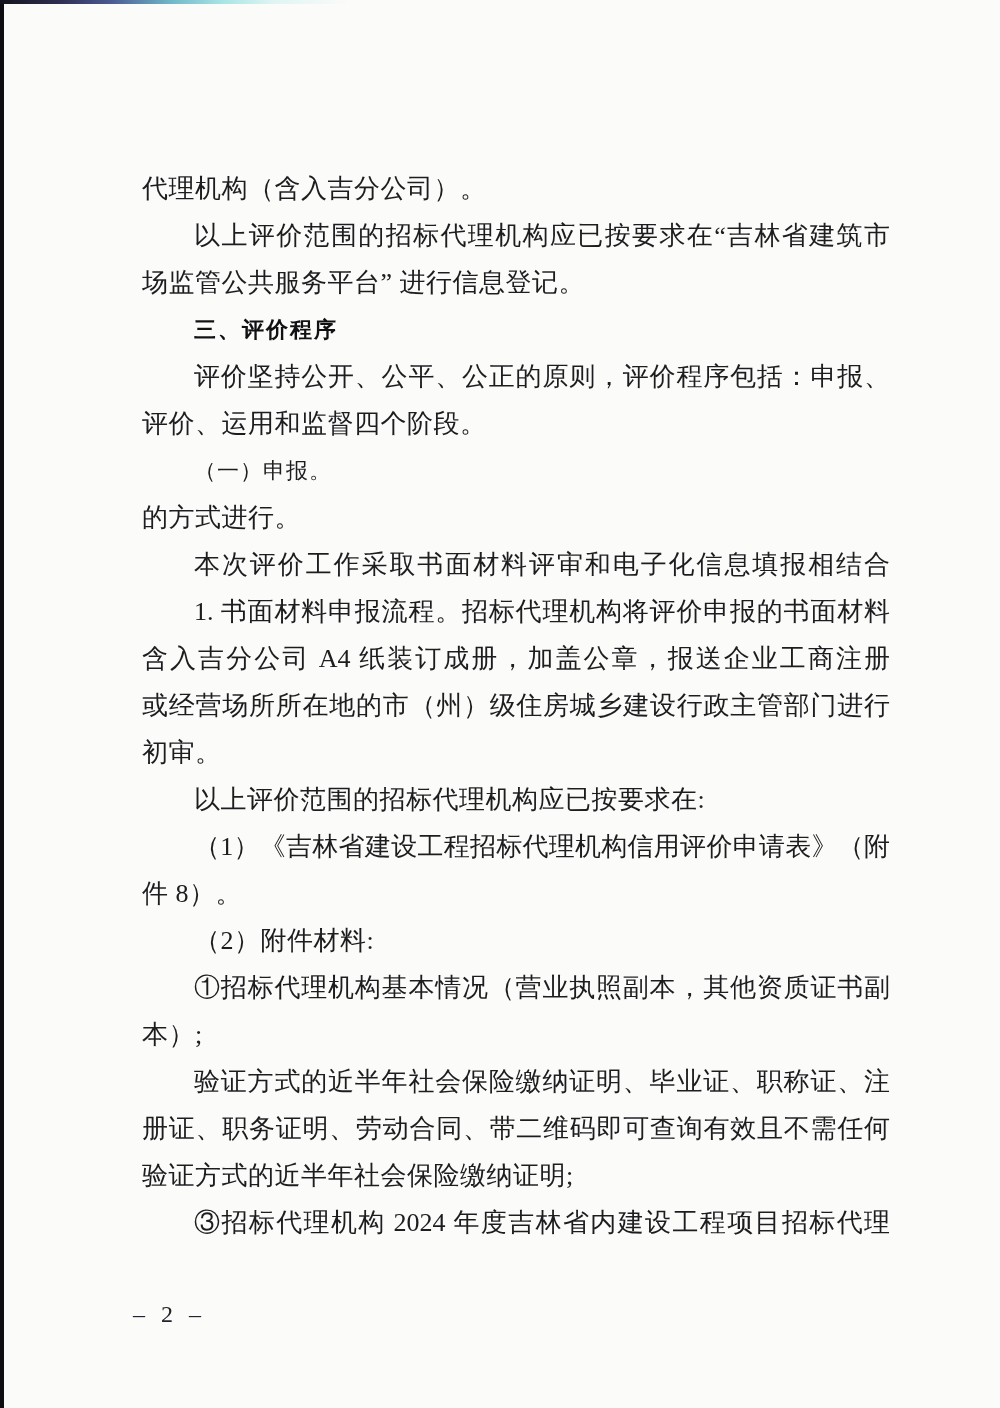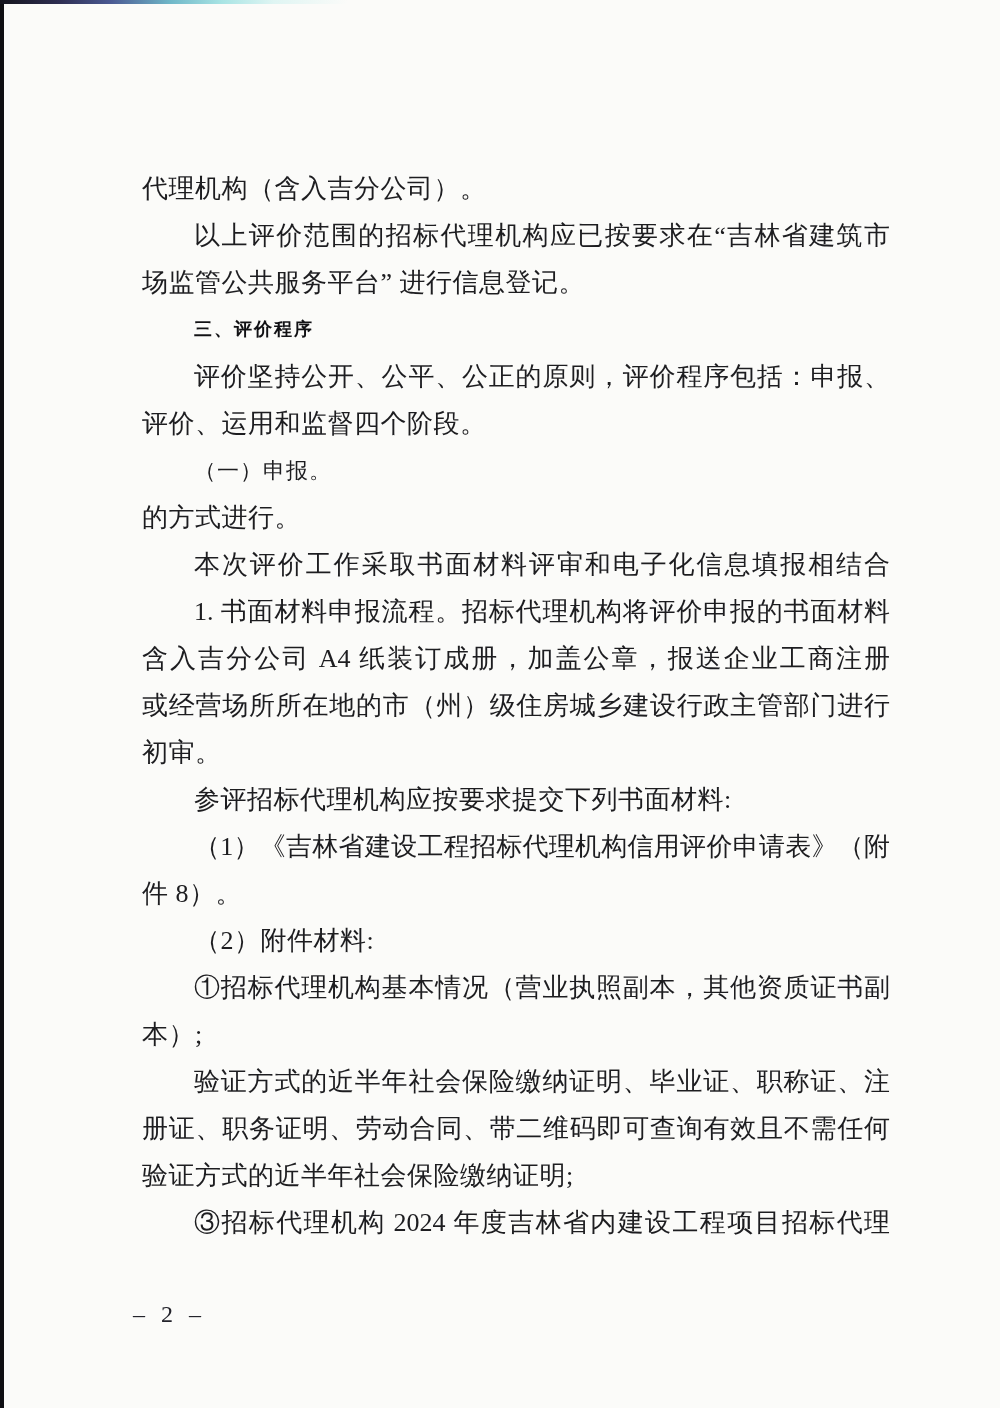--- a/index.html
+++ b/index.html
@@ -43,21 +43,21 @@
   .line.indent { padding-left: 52px; }
   .line.full {
     white-space: normal;
     letter-spacing: 0;
     text-align: justify;
     text-align-last: justify;
   }
   .line.heading {
     font-family: "Liberation Sans", sans-serif;
     font-weight: 700;
-    font-size: 18px;
+    font-size: 22px;
     letter-spacing: 2px;
     color: #111114;
   }
   .line.kaiti {
     font-size: 22px;
     letter-spacing: 1px;
   }
   .page-number {
     position: absolute;
     left: 133px;
@@ -83,21 +83,21 @@
   <div class="line indent heading">三、评价程序</div>
   <div class="line indent full">评价坚持公开、公平、公正的原则，评价程序包括：申报、</div>
   <div class="line">评价、运用和监督四个阶段。</div>
   <div class="line indent kaiti">（一）申报。</div>
   <div class="line">的方式进行。</div>
   <div class="line indent full">本次评价工作采取书面材料评审和电子化信息填报相结合</div>
   <div class="line indent full">1. 书面材料申报流程。招标代理机构将评价申报的书面材料</div>
   <div class="line full">含入吉分公司 A4 纸装订成册，加盖公章，报送企业工商注册</div>
   <div class="line full">或经营场所所在地的市（州）级住房城乡建设行政主管部门进行</div>
   <div class="line">初审。</div>
-  <div class="line indent">参评招标代理机构应按要求提交下列书面材料:</div>
+  <div class="line indent">以上评价范围的招标代理机构应已按要求在:</div>
   <div class="line indent full">（1）《吉林省建设工程招标代理机构信用评价申请表》（附</div>
   <div class="line">件 8）。</div>
   <div class="line indent">（2）附件材料:</div>
   <div class="line indent full">①招标代理机构基本情况（营业执照副本，其他资质证书副</div>
   <div class="line">本）;</div>
   <div class="line indent full">验证方式的近半年社会保险缴纳证明、毕业证、职称证、注</div>
   <div class="line full">册证、职务证明、劳动合同、带二维码即可查询有效且不需任何</div>
   <div class="line">验证方式的近半年社会保险缴纳证明;</div>
   <div class="line indent full">③招标代理机构 2024 年度吉林省内建设工程项目招标代理</div>
 </div>

